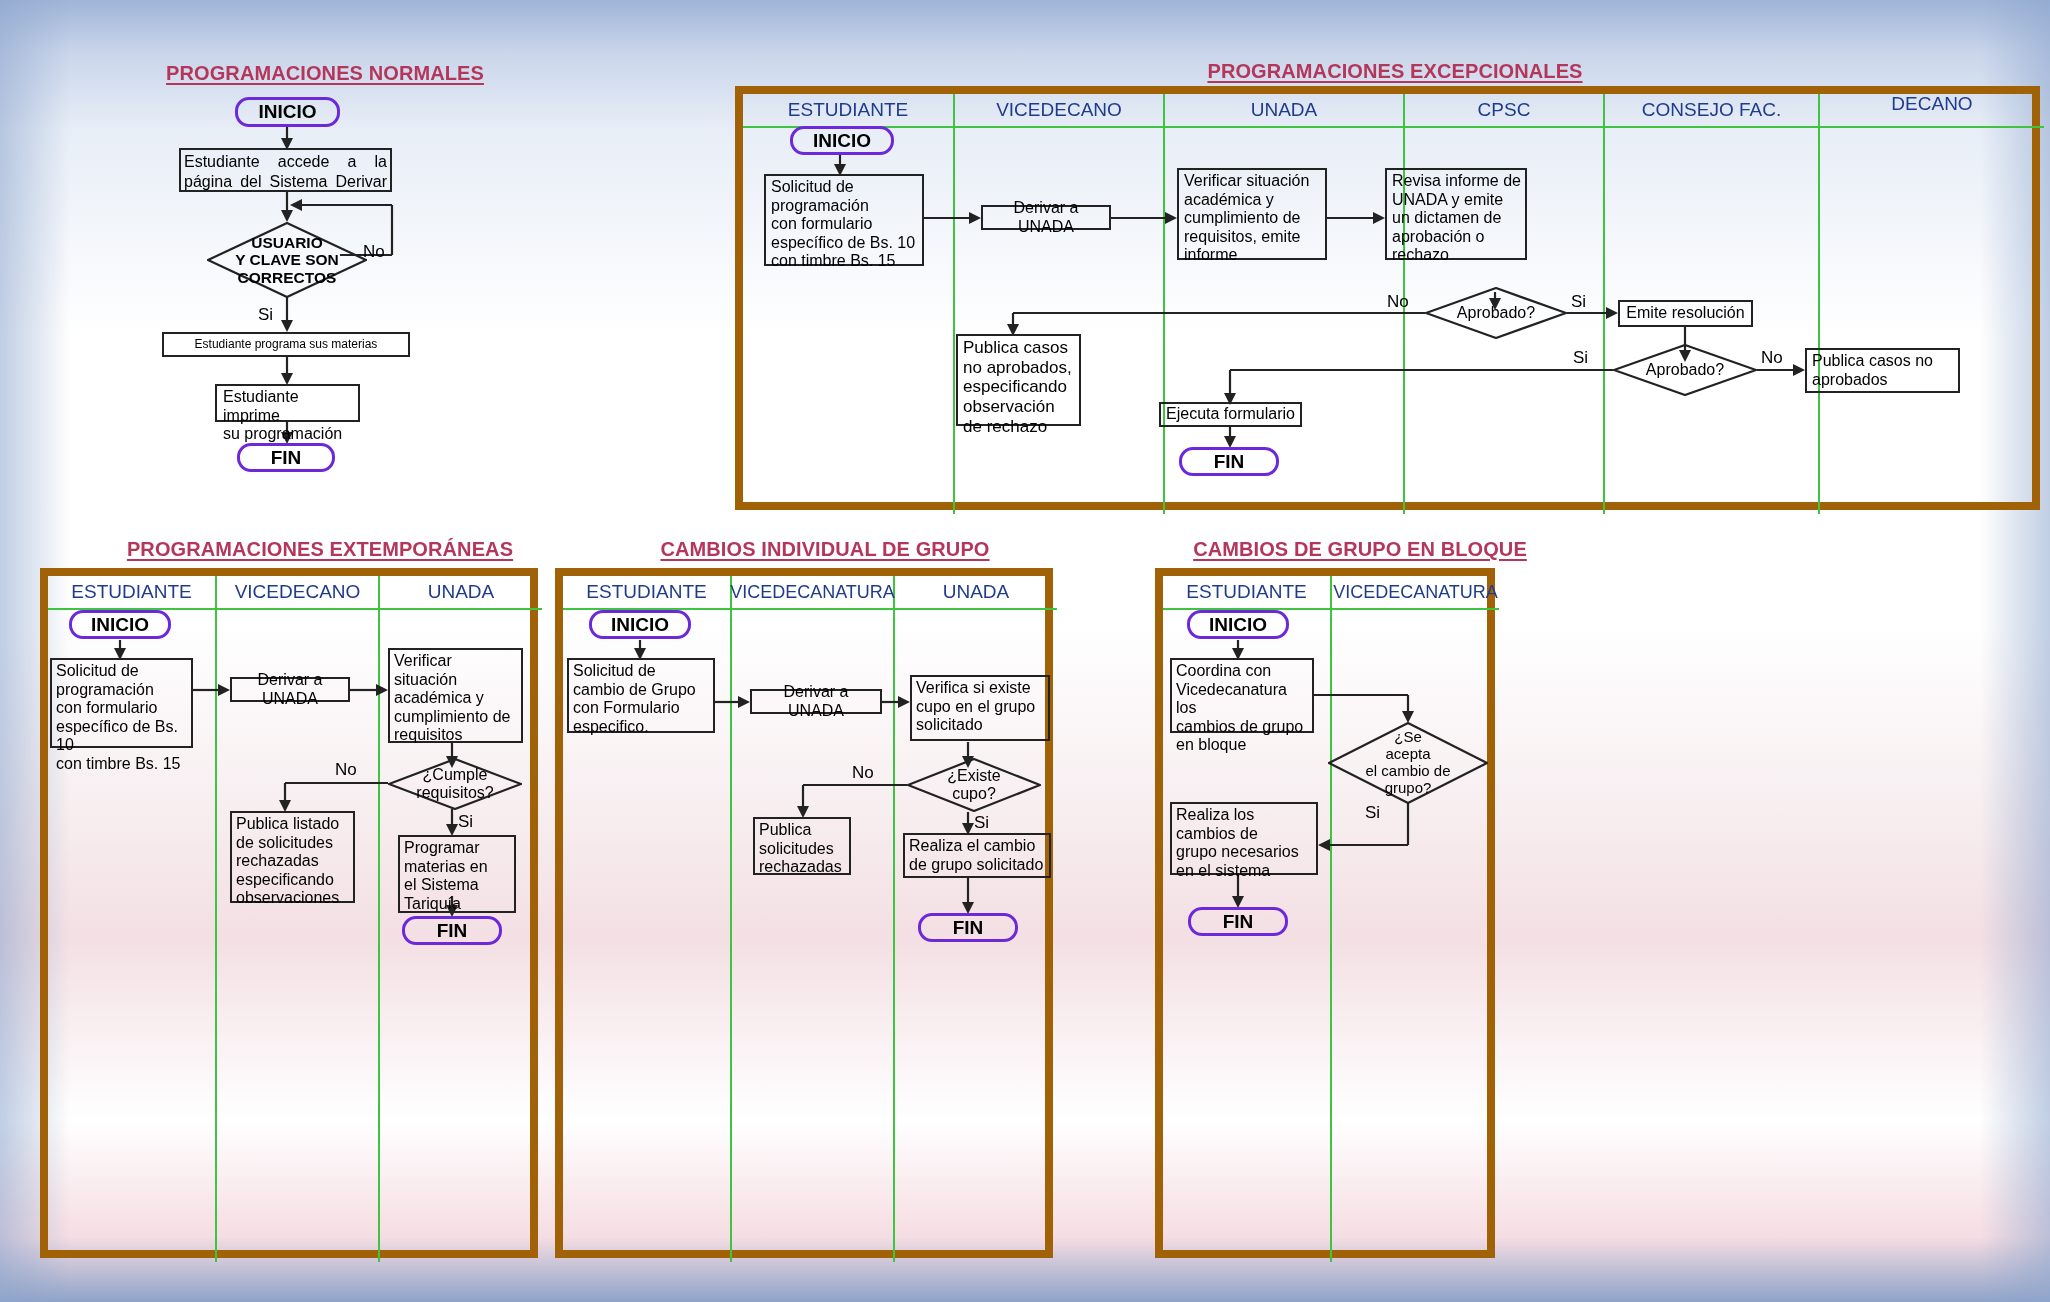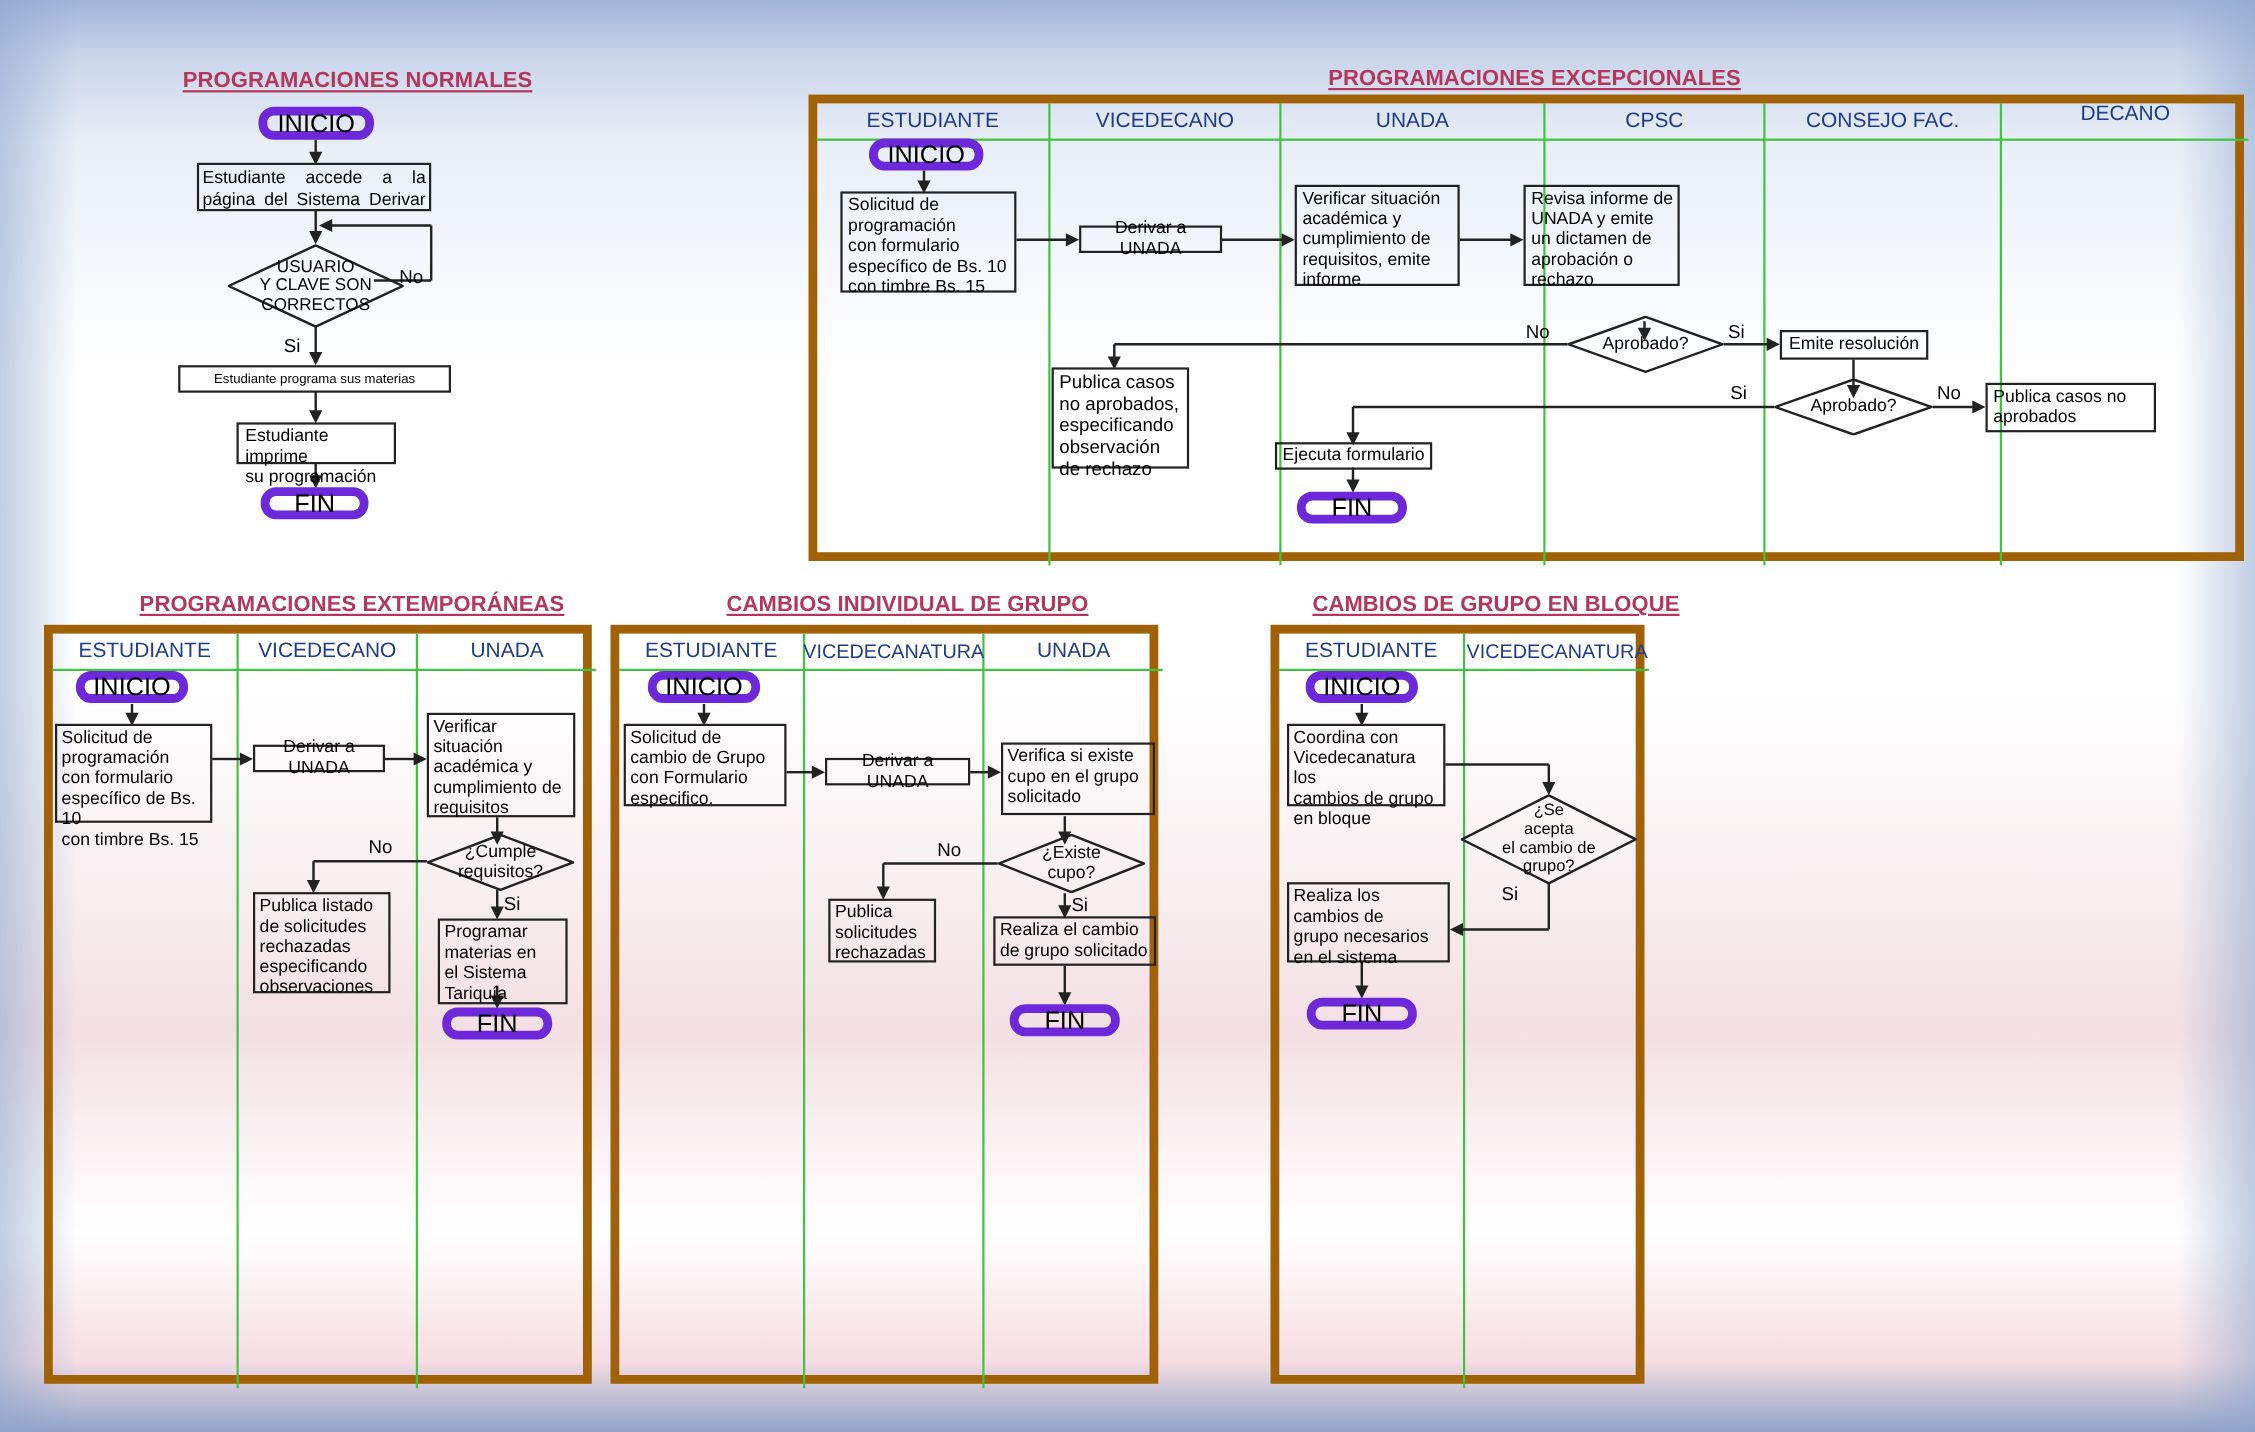--- a/index.html
+++ b/index.html
@@ -68,25 +68,25 @@
     font-size:17px;
     line-height:1.16;
     color:#000;
     padding:2px 3px;
     white-space:pre-line;
   }
   .box.center{display:flex;align-items:center;justify-content:center;text-align:center;padding:0 4px;}
   .box.just{text-align:justify;text-align-last:justify;}
   .term{
     position:absolute;
-    border:8px solid #6d28d9;
+    border:3px solid #6d28d9;
     border-radius:14px;
     box-sizing:border-box;
     display:flex;align-items:center;justify-content:center;
-    font-size:23px;color:#000;background:transparent;
+    font-size:19px;color:#000;background:transparent;font-weight:bold;
   }
   .diamond{position:absolute;}
   .diamond svg{position:absolute;left:0;top:0;}
   .diamond .dtext{
     position:absolute;inset:0;
     display:flex;align-items:center;justify-content:center;
     text-align:center;font-size:16px;line-height:1.12;color:#000;
     white-space:pre-line;
   }
   .lbl{position:absolute;font-size:17px;color:#000;white-space:nowrap;}
@@ -123,21 +123,21 @@
     <polygon points="287,385 281,373 293,373"></polygon>
 
     <line x1="287" y1="420" x2="287" y2="434"></line>
     <polygon points="287,444 281,432 293,432"></polygon>
   </svg>
 
   <div class="term" style="left:235px;top:97px;width:105px;height:30px;">INICIO</div>
 
   <div class="box just" style="left:179px;top:148px;width:213px;height:44px;font-size:16px;line-height:1.22;">Estudiante accede a la página del Sistema Derivar</div>
 
-  <div class="diamond" style="left:207px;top:222px;width:160px;height:76px;">
+  <div class="diamond" style="left:207px;top:222px;width:160px;height:76px;font-weight:bold;">
     <svg width="160" height="76">
           <polygon points="80,1 159,38 80,75 1,38" fill="none" stroke="#222" stroke-width="2.2"></polygon>
         </svg>
     <div class="dtext" style="font-size:15.5px;">USUARIO
 Y CLAVE SON
 CORRECTOS</div>
   </div>
 
   <div class="lbl" style="left:363px;top:242px;">No</div>
   <div class="lbl" style="left:258px;top:305px;">Si</div>

